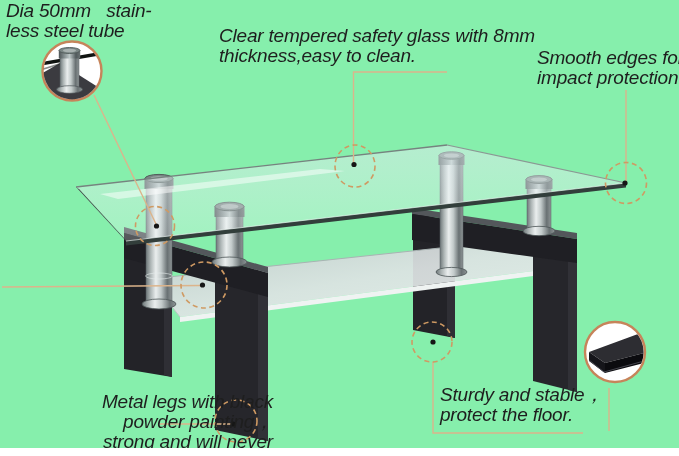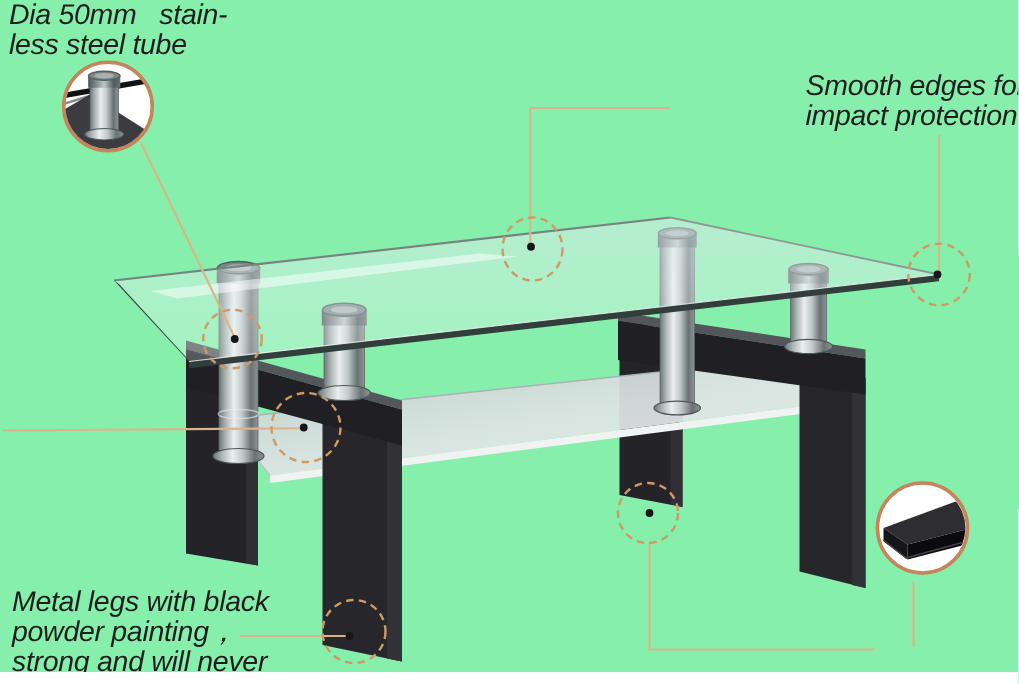--- a/index.html
+++ b/index.html
@@ -11,21 +11,21 @@
   .callout{
     position:absolute;z-index:2;
     font-family:"Liberation Sans",sans-serif;
     font-style:italic;font-size:19px;line-height:1.06;
     color:#1e1e1e;white-space:pre-wrap;letter-spacing:-0.2px;
   }
   .c-steel{left:6px;top:1px;width:175px;}
   .c-glass{left:219px;top:26px;width:335px;}
   .c-edges{left:537px;top:48px;width:150px;}
   .c-storage{left:3px;top:243px;width:160px;}
-  .c-legs{left:8px;top:392px;width:255px;}
+  .c-legs{left:18px;top:392px;width:255px;text-align:right;}
   .c-floor{left:440px;top:385px;width:185px;}
 </style>
 </head>
 <body>
 
 <div class="stage">
 
 <svg width="679" height="456" viewBox="0 0 679 456">
   <defs>
     <linearGradient id="tubeGrad" x1="0" y1="0" x2="1" y2="0">
@@ -184,19 +184,23 @@
       <polygon points="589,352 638,334 656,350 605,363" fill="#2d2d32"></polygon>
       <polygon points="589,352 605,363 605,373 589,361" fill="#15151a"></polygon>
       <polygon points="605,363 656,350 656,360 605,373" fill="#0b0b0f"></polygon>
       <polyline points="589,360 604,372 655,358" fill="none" stroke="#45454d" stroke-width="1"></polyline>
     </g>
   </g>
 </svg>
 
 <div class="callout c-steel">Dia 50mm   stain-
 less steel tube</div>
+<div class="callout c-glass">Clear tempered safety glass with 8mm
+thickness,easy to clean.</div>
 <div class="callout c-edges">Smooth edges for
 impact protection</div>
 <div class="callout c-legs">Metal legs with black
 powder painting，
 strong and will never</div>
+<div class="callout c-floor">Sturdy and stable，
+protect the floor.</div>
 
 </div>
 
 </body></html>

